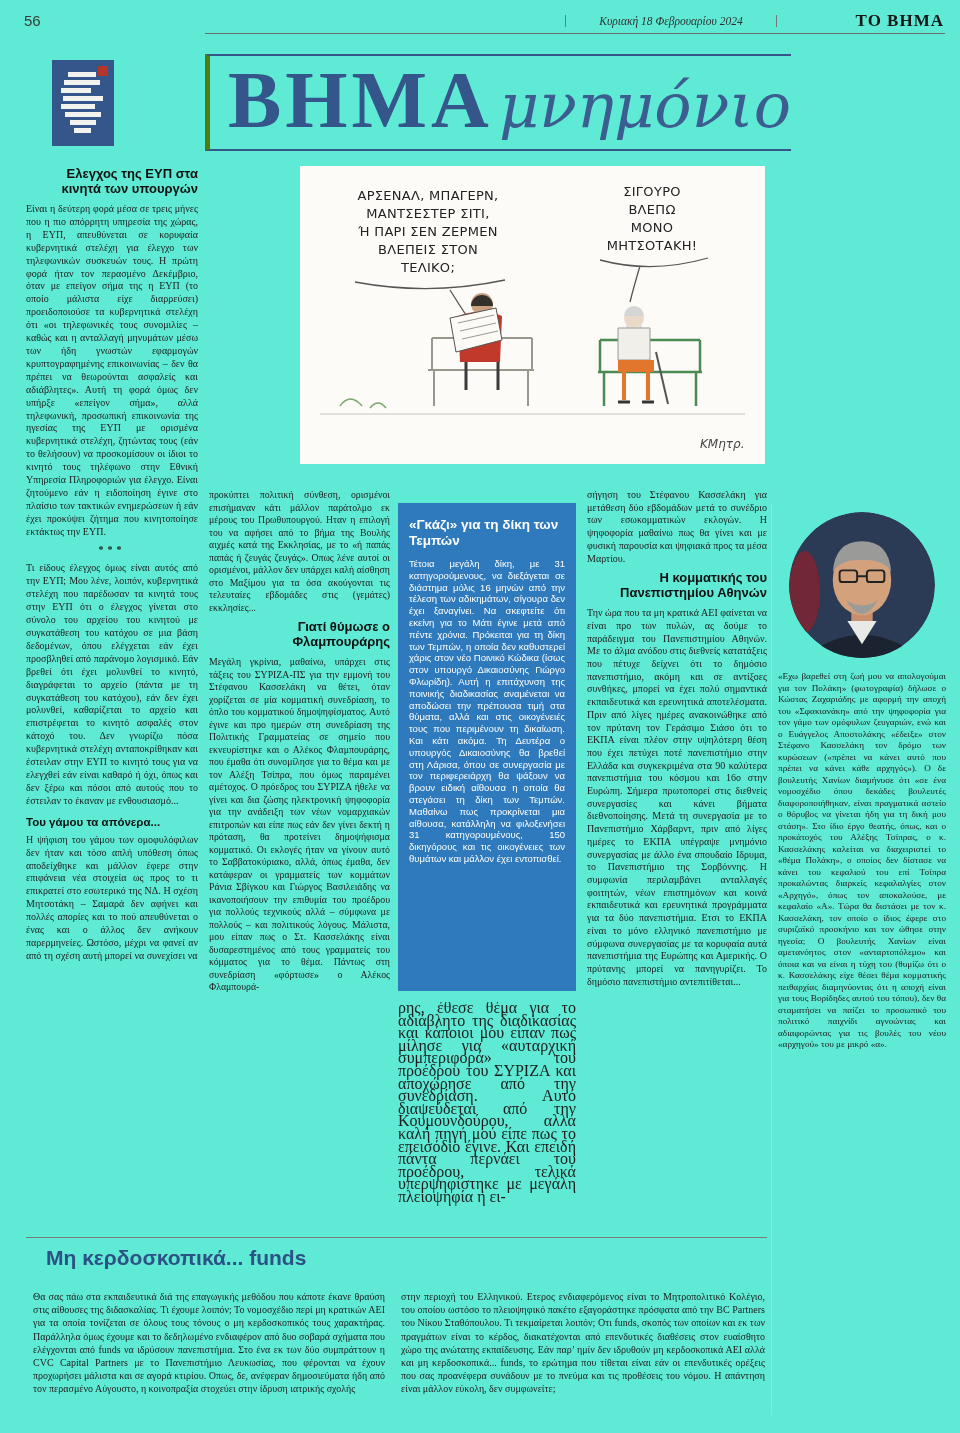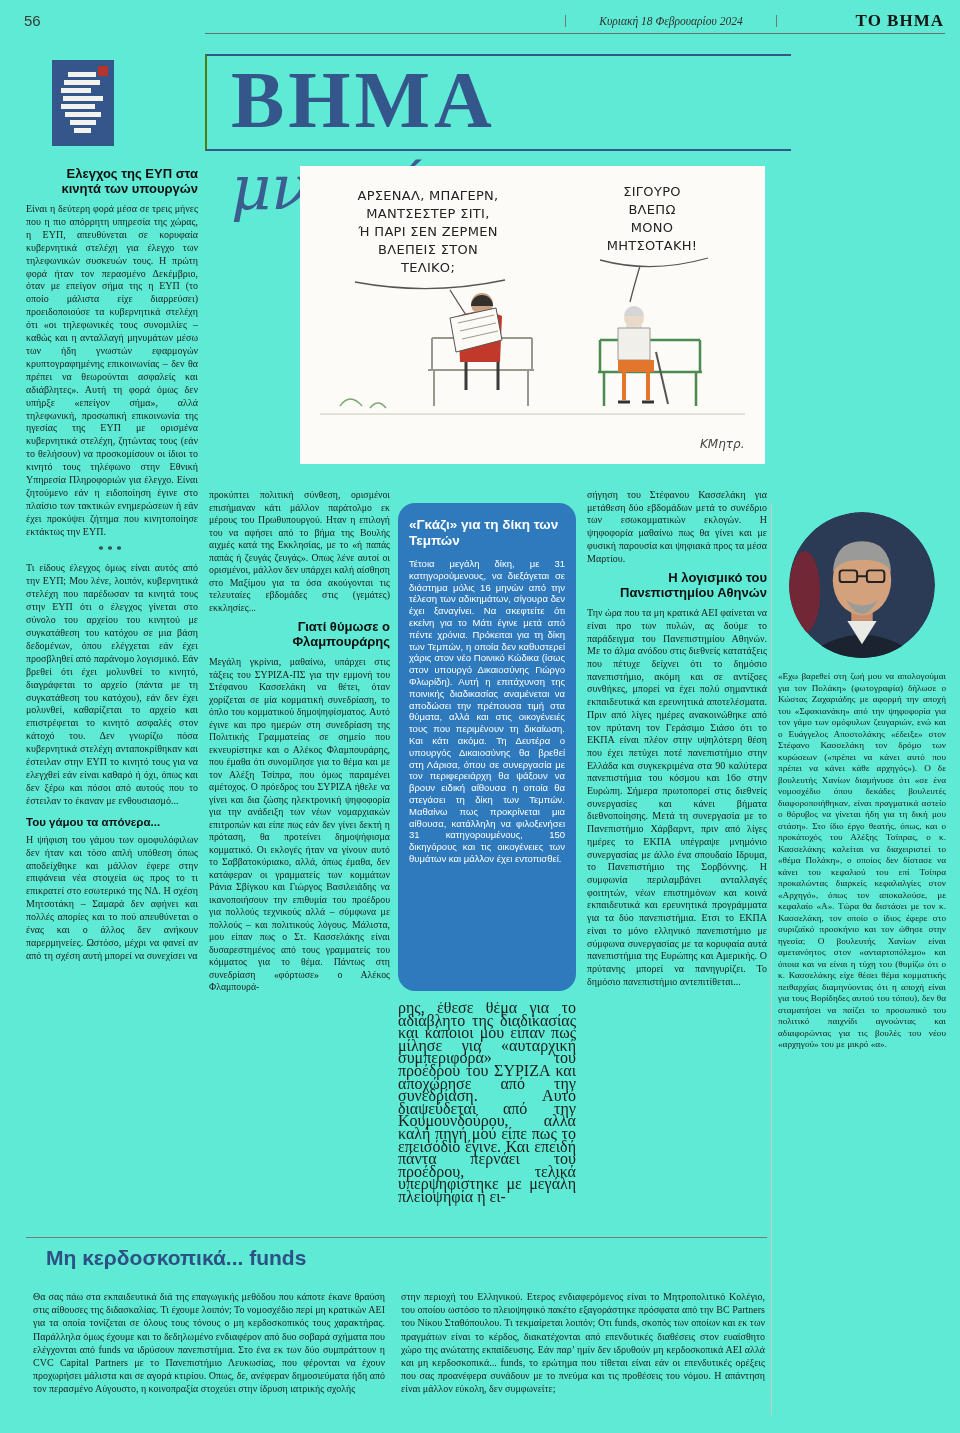--- a/index.html
+++ b/index.html
@@ -10,22 +10,22 @@
   
   .page-num { left:24px; top:12px; font-size:15px; color:#3a3a3a; font-family:"Liberation Sans",sans-serif; }
   .header-date { left:565px; top:15px; width:210px; text-align:center; font-style:italic; font-size:11.5px; color:#2f2f2f;
                  border-left:1px solid #777; border-right:1px solid #777; }
   .header-paper { right:16px; top:11px; font-weight:bold; font-size:17px; letter-spacing:1px; color:#161616; }
   .header-rule { left:205px; top:33px; width:740px; height:1px; background:#6d6d6d; }
 
   
   .logo { left:52px; top:60px; width:62px; height:86px; }
   .masthead { left:205px; top:54px; width:586px; height:97px;
-              border-top:2px solid #35568a; border-left:2px solid #4d7c0f; border-bottom:2px solid #35568a;
-              display:flex; align-items:baseline; padding-left:18px; box-sizing:border-box; overflow:visible;flex-direction:column; }
+              border-top:2px solid #35568a; border-left:5px solid #4d7c0f; border-bottom:2px solid #35568a;
+              display:flex; align-items:baseline; padding-left:18px; box-sizing:border-box; overflow:visible; }
   .mh-main { font-size:80px; line-height:88px; font-weight:bold; letter-spacing:4px; color:#35568a; }
   .mh-script { font-size:62px; line-height:88px; font-style:italic; color:#3c5d90; margin-left:6px; font-family:"DejaVu Serif",serif; }
 
   
   .cartoon { left:300px; top:166px; width:465px; height:298px; background:#fcfbf7; }
   .cartoon text.bub { font-family:"DejaVu Sans",sans-serif; font-size:13px; fill:#222; letter-spacing:.3px; }
   .cartoon text.sig { font-family:"DejaVu Sans",sans-serif; font-size:12px; font-style:italic; fill:#444; }
 
   
   .col { text-align:justify; font-size:10px; line-height:12.9px; overflow:hidden; }
@@ -37,21 +37,21 @@
   .sep { text-align:center; font-weight:bold; letter-spacing:4px; margin:5px 0 6px 0; }
 
   .col1 { left:26px;  top:166px; width:172px; height:1064px; }
   .col2 { left:209px; top:489px; width:181px; height:741px; font-size:9.8px; line-height:12.5px; }
   .col3cont { left:398px; top:1002px; width:178px; height:228px; font-size:16px; line-height:12.6px; }
   .col4 { left:587px; top:489px; width:180px; height:741px; font-size:10px; line-height:12.7px; }
 
   
   .tempi-box { left:398px; top:503px; width:178px; height:488px; box-sizing:border-box;
                background:#2e7abc; color:#ffffff; padding:14px 11px; overflow:hidden;
-               font-family:"Liberation Sans",sans-serif; text-align:justify;border-radius:17px; }
+               font-family:"Liberation Sans",sans-serif; text-align:justify; }
   .tempi-box .box-title { font-size:13.5px; line-height:16px; font-weight:bold; margin:0 0 9px 0; text-align:left; }
   .tempi-box .box-body { font-size:9.5px; line-height:11.8px; margin:0; }
 
   
   .vrule { left:771px; top:503px; width:1px; height:912px; background:#cdcac3; }
   .right-col { left:778px; top:512px; width:168px; height:904px; overflow:hidden; }
   .right-col p { font-size:9.2px; line-height:11.5px; text-align:justify; margin:0; }
   .photo { width:146px; height:146px; border-radius:50%; overflow:hidden; margin:0 auto 13px auto; }
 
   
@@ -161,21 +161,21 @@
     <h2 class="box-title">«Γκάζι» για τη δίκη των Τεμπών</h2>
     <p class="box-body">Τέτοια μεγάλη δίκη, με 31 κατηγορούμενους, να διεξάγεται σε διάστημα μόλις 16 μηνών από την τέλεση των αδικημάτων, σίγουρα δεν έχει ξαναγίνει. Να σκεφτείτε ότι εκείνη για το Μάτι έγινε μετά από πέντε χρόνια. Πρόκειται για τη δίκη των Τεμπών, η οποία δεν καθυστερεί χάρις στον νέο Ποινικό Κώδικα (ίσως στον υπουργό Δικαιοσύνης Γιώργο Φλωρίδη). Αυτή η επιτάχυνση της ποινικής διαδικασίας αναμένεται να αποδώσει την πρέπουσα τιμή στα θύματα, αλλά και στις οικογένειές τους που περιμένουν τη δικαίωση. Και κάτι ακόμα. Τη Δευτέρα ο υπουργός Δικαιοσύνης θα βρεθεί στη Λάρισα, όπου σε συνεργασία με τον περιφερειάρχη θα ψάξουν να βρουν ειδική αίθουσα η οποία θα στεγάσει τη δίκη των Τεμπών. Μαθαίνω πως προκρίνεται μια αίθουσα, κατάλληλη να φιλοξενήσει 31 κατηγορουμένους, 150 δικηγόρους και τις οικογένειες των θυμάτων και μάλλον έχει εντοπισθεί.</p>
   </div>
 
   <div class="abs col col3cont">
     <p>ρης, έθεσε θέμα για το αδιάβλητο της διαδικασίας και κάποιοι μου είπαν πως μίλησε για «αυταρχική συμπεριφορά» του προέδρου του ΣΥΡΙΖΑ και αποχώρησε από την συνεδρίαση. Αυτό διαψεύδεται από την Κουμουνδούρου, αλλά καλή πηγή μού είπε πως το επεισόδιο έγινε. Και επειδή πάντα περνάει του προέδρου, τελικά υπερψηφίστηκε με μεγάλη πλειοψηφία η ει-</p>
   </div>
 
   <div class="abs col col4">
     <p>σήγηση του Στέφανου Κασσελάκη για μετάθεση δύο εβδομάδων μετά το συνέδριο των εσωκομματικών εκλογών. Η ψηφοφορία μαθαίνω πως θα γίνει και με φυσική παρουσία και ψηφιακά προς τα μέσα Μαρτίου.</p>
-    <h2 class="art-title">Η λογισμικό του Πανεπιστημίου Αθηνών</h2>
+    <h2 class="art-title">Η κομματικής του Πανεπιστημίου Αθηνών</h2>
     <p>Την ώρα που τα μη κρατικά ΑΕΙ φαίνεται να είναι προ των πυλών, ας δούμε το παράδειγμα του Πανεπιστημίου Αθηνών. Με το άλμα ανόδου στις διεθνείς κατατάξεις που πέτυχε δείχνει ότι το δημόσιο πανεπιστήμιο, ακόμη και σε αντίξοες συνθήκες, μπορεί να έχει πολύ σημαντικά εκπαιδευτικά και ερευνητικά αποτελέσματα. Πριν από λίγες ημέρες ανακοινώθηκε από τον πρύτανη τον Γεράσιμο Σιάσο ότι το ΕΚΠΑ είναι πλέον στην υψηλότερη θέση που έχει πετύχει ποτέ πανεπιστήμιο στην Ελλάδα και συγκεκριμένα στα 90 καλύτερα πανεπιστήμια του κόσμου και 16ο στην Ευρώπη. Σήμερα πρωτοπορεί στις διεθνείς συνεργασίες και κάνει βήματα διεθνοποίησης. Μετά τη συνεργασία με το Πανεπιστήμιο Χάρβαρντ, πριν από λίγες ημέρες το ΕΚΠΑ υπέγραψε μνημόνιο συνεργασίας με άλλο ένα σπουδαίο Ιδρυμα, το Πανεπιστήμιο της Σορβόννης. Η συμφωνία περιλαμβάνει ανταλλαγές φοιτητών, νέων επιστημόνων και κοινά εκπαιδευτικά και ερευνητικά προγράμματα για τα δύο πανεπιστήμια. Ετσι το ΕΚΠΑ είναι το μόνο ελληνικό πανεπιστήμιο με σύμφωνα συνεργασίας με τα κορυφαία αυτά πανεπιστήμια της Ευρώπης και Αμερικής. Ο πρύτανης μπορεί να πανηγυρίζει. Το δημόσιο πανεπιστήμιο αντεπιτίθεται...</p>
   </div>
 
   <div class="abs vrule"></div>
 
   <div class="abs right-col">
     <div class="photo">
       <svg viewBox="0 0 150 150" width="146" height="146">
         <circle cx="75" cy="75" r="75" fill="#2b3a55"></circle>
         <ellipse cx="16" cy="82" rx="16" ry="42" fill="#7e2430" opacity="0.85"></ellipse>

